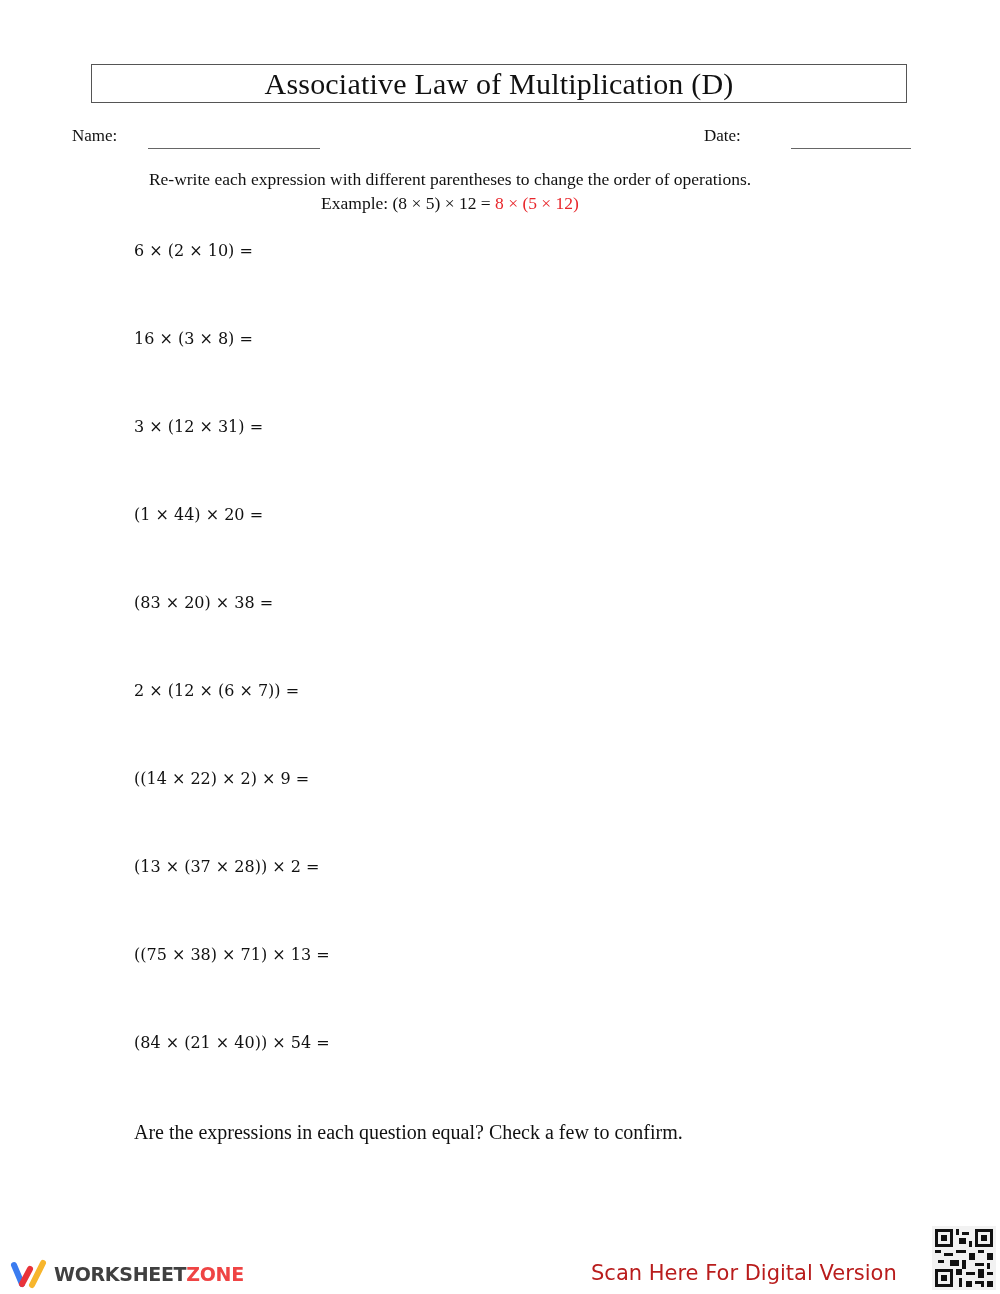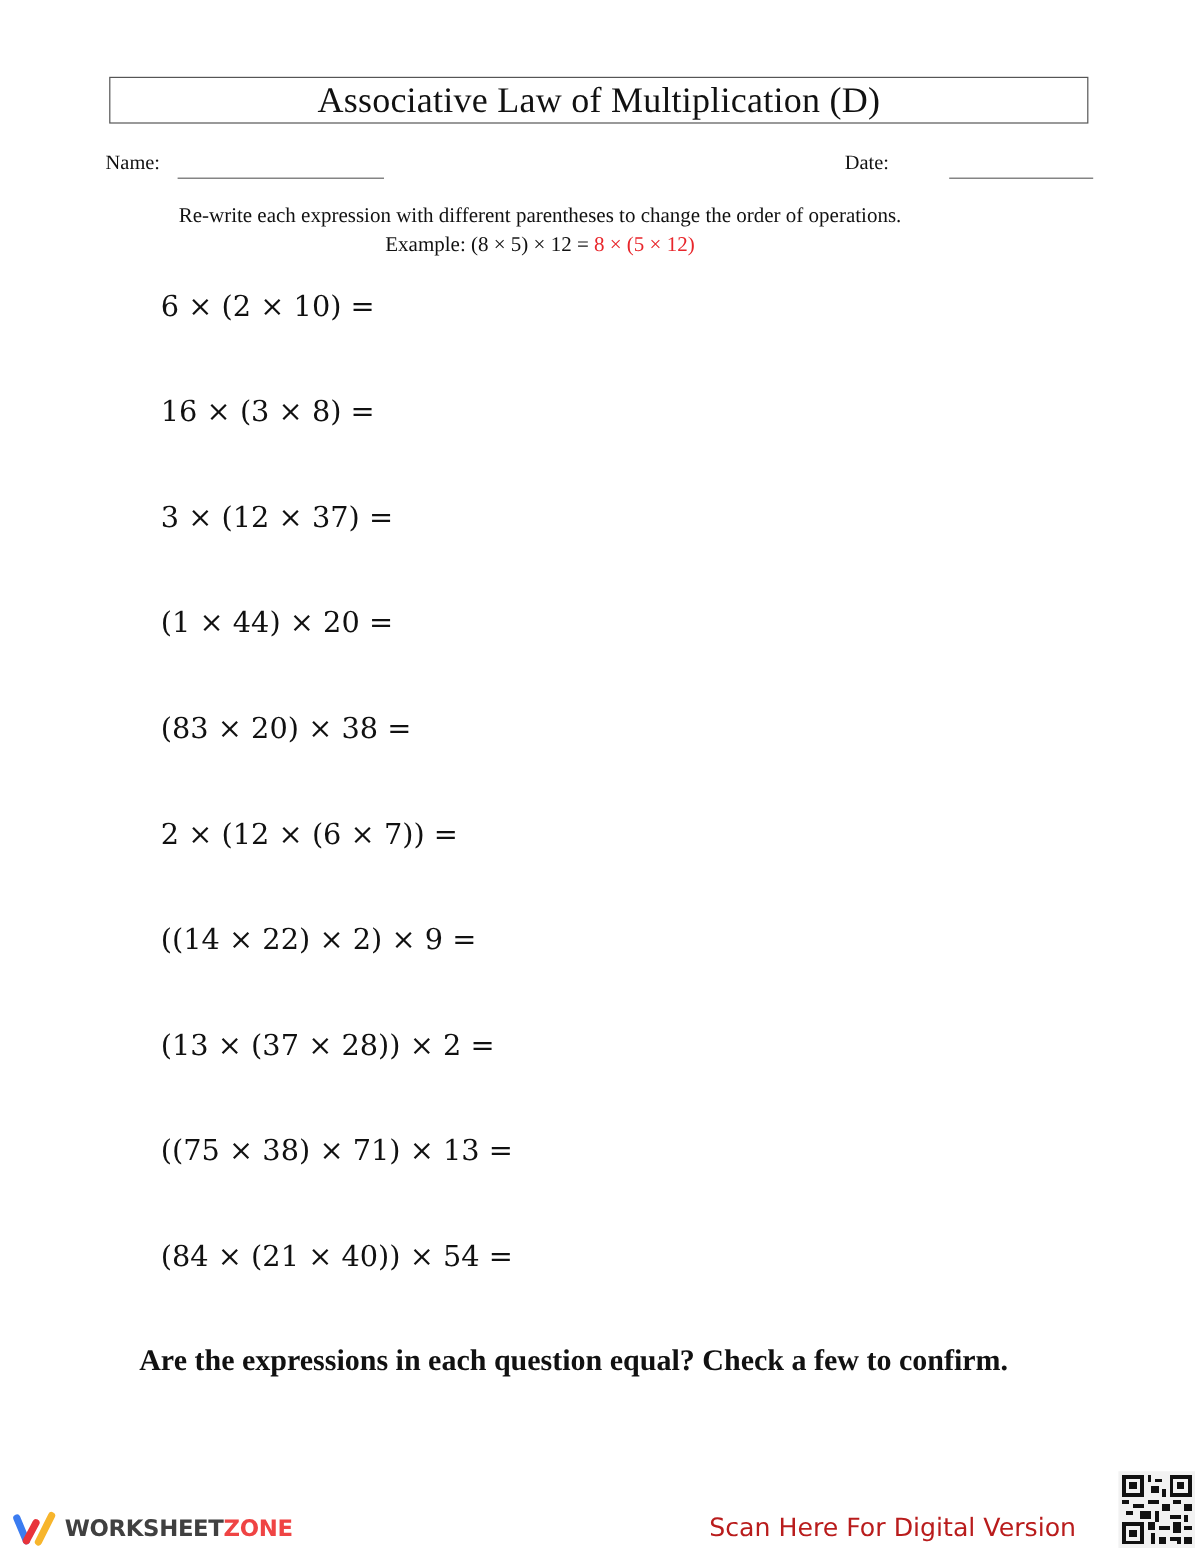--- a/index.html
+++ b/index.html
@@ -16,44 +16,44 @@
     .title-box span { font-size: 30px; letter-spacing: 0.2px; }
     .field-label { position: absolute; font-size: 17px; }
     .field-line { position: absolute; border-bottom: 1.3px solid #666; height: 0; }
     .instructions {
       position: absolute; left: 0; width: 900px; text-align: center; font-size: 17.5px;
     }
     .red { color: #e8262b; }
     .problem { position: absolute; left: 0; height: 30px; }
     .pexpr {
       position: absolute; left: 134px; white-space: nowrap;
-      font-family: "DejaVu Serif", serif; font-size: 24px; color: #111;
+      font-family: "DejaVu Serif", serif; font-size: 16px; color: #111;
     }
-    .closing { position: absolute; left: 116px; top: 1121px; font-size: 25px; font-weight: bold; }
+    .closing { position: absolute; left: 134px; top: 1121px; font-size: 20px; }
     .footer-logo {
       position: absolute; left: 10px; top: 1259px; display: flex; align-items: center;
     }
     .logo-text {
       font-family: "DejaVu Sans", sans-serif; font-weight: bold; font-size: 19px; margin-left: 6px;
       letter-spacing: -0.3px;
     }
     .scan-text {
       position: absolute; left: 591px; top: 1261px;
       font-family: "DejaVu Sans", sans-serif; font-size: 21px; color: #b91c1c;
     }
     .qr { position: absolute; left: 932px; top: 1226px; width: 64px; height: 64px; }
   </style>
 </head>
 <body>
 
 <div class="title-box">
   <span>Associative Law of Multiplication (D)</span>
 </div>
 
-<span class="field-label" style="left:88px; top:126px;">Name:</span>
+<span class="field-label" style="left:72px; top:126px;">Name:</span>
 <div class="field-line" style="left:148px; top:148px; width:172px;"></div>
 
 <span class="field-label" style="left:704px; top:126px;">Date:</span>
 <div class="field-line" style="left:791px; top:148px; width:120px;"></div>
 
 <div class="instructions" style="top:169px;">Re-write each expression with different parentheses to change the order of operations.</div>
 <div class="instructions" style="top:193px;">
   <span>Example:</span>
   <span>(8 × 5) × 12 =</span>
   <span class="red">8 × (5 × 12)</span>
@@ -63,21 +63,21 @@
   <div class="problem" style="top:241px;">
 
     <span class="pexpr">6 × (2 × 10) =</span>
   </div>
   <div class="problem" style="top:329px;">
 
     <span class="pexpr">16 × (3 × 8) =</span>
   </div>
   <div class="problem" style="top:417px;">
 
-    <span class="pexpr">3 × (12 × 37) =</span>
+    <span class="pexpr">3 × (12 × 31) =</span>
   </div>
   <div class="problem" style="top:505px;">
 
     <span class="pexpr">(1 × 44) × 20 =</span>
   </div>
   <div class="problem" style="top:593px;">
 
     <span class="pexpr">(83 × 20) × 38 =</span>
   </div>
   <div class="problem" style="top:681px;">

